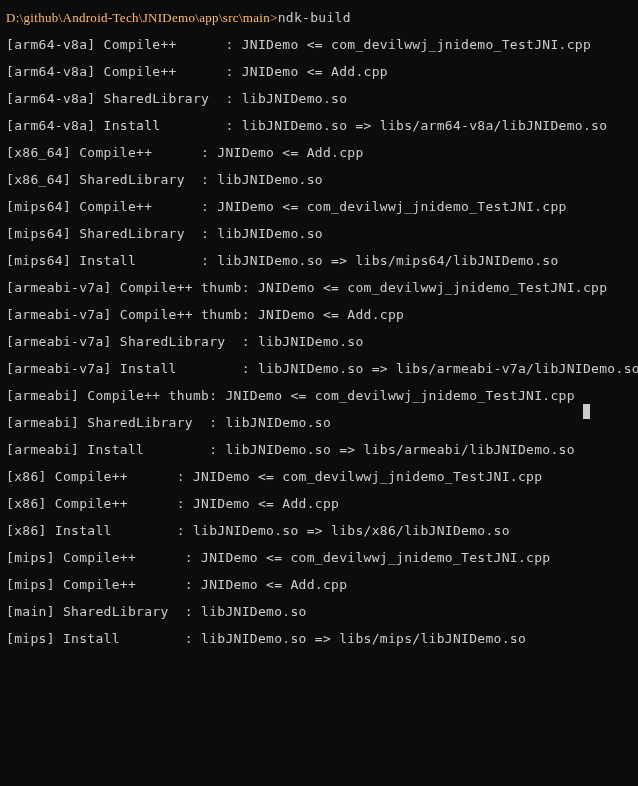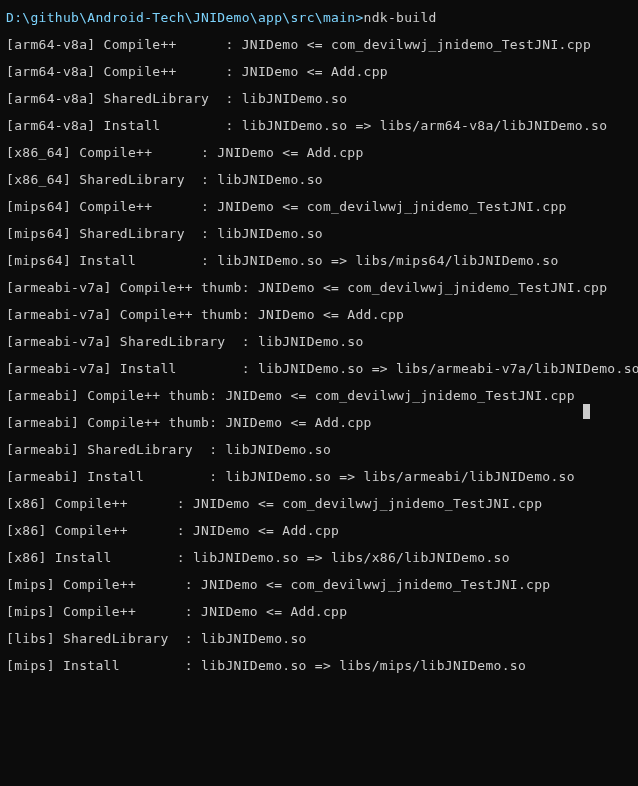--- a/index.html
+++ b/index.html
@@ -17,21 +17,22 @@
       height: 786px;
       overflow: hidden;
       position: relative;
     }
     .line {
       white-space: pre;
       line-height: 27px;
       letter-spacing: 0.3px;
     }
     .prompt-path {
-      color: #7dd3fc;
+      color: #fdba74;
+      font-family: Liberation Serif, serif;
     }
     .cursor {
       display: inline-block;
       width: 7px;
       height: 15px;
       background-color: #cccccc;
       position: absolute;
       right: 48px;
       top: 404px;
     }
@@ -48,25 +49,24 @@
   <div class="line">[x86_64] Compile++      : JNIDemo &lt;= Add.cpp</div>
   <div class="line">[x86_64] SharedLibrary  : libJNIDemo.so</div>
   <div class="line">[mips64] Compile++      : JNIDemo &lt;= com_devilwwj_jnidemo_TestJNI.cpp</div>
   <div class="line">[mips64] SharedLibrary  : libJNIDemo.so</div>
   <div class="line">[mips64] Install        : libJNIDemo.so =&gt; libs/mips64/libJNIDemo.so</div>
   <div class="line">[armeabi-v7a] Compile++ thumb: JNIDemo &lt;= com_devilwwj_jnidemo_TestJNI.cpp</div>
   <div class="line">[armeabi-v7a] Compile++ thumb: JNIDemo &lt;= Add.cpp</div>
   <div class="line">[armeabi-v7a] SharedLibrary  : libJNIDemo.so</div>
   <div class="line">[armeabi-v7a] Install        : libJNIDemo.so =&gt; libs/armeabi-v7a/libJNIDemo.so</div>
   <div class="line">[armeabi] Compile++ thumb: JNIDemo &lt;= com_devilwwj_jnidemo_TestJNI.cpp</div>
-  <div class="line">[armeabi] Compile++ thumb: JNIDemo &lt;= Add.cpp</div>
   <div class="line">[armeabi] SharedLibrary  : libJNIDemo.so</div>
   <div class="line">[armeabi] Install        : libJNIDemo.so =&gt; libs/armeabi/libJNIDemo.so</div>
   <div class="line">[x86] Compile++      : JNIDemo &lt;= com_devilwwj_jnidemo_TestJNI.cpp</div>
   <div class="line">[x86] Compile++      : JNIDemo &lt;= Add.cpp</div>
   <div class="line">[x86] Install        : libJNIDemo.so =&gt; libs/x86/libJNIDemo.so</div>
   <div class="line">[mips] Compile++      : JNIDemo &lt;= com_devilwwj_jnidemo_TestJNI.cpp</div>
   <div class="line">[mips] Compile++      : JNIDemo &lt;= Add.cpp</div>
-  <div class="line">[libs] SharedLibrary  : libJNIDemo.so</div>
+  <div class="line">[main] SharedLibrary  : libJNIDemo.so</div>
   <div class="line">[mips] Install        : libJNIDemo.so =&gt; libs/mips/libJNIDemo.so</div>
 </div>
 
 <span class="cursor"></span>
 
 </body></html>

